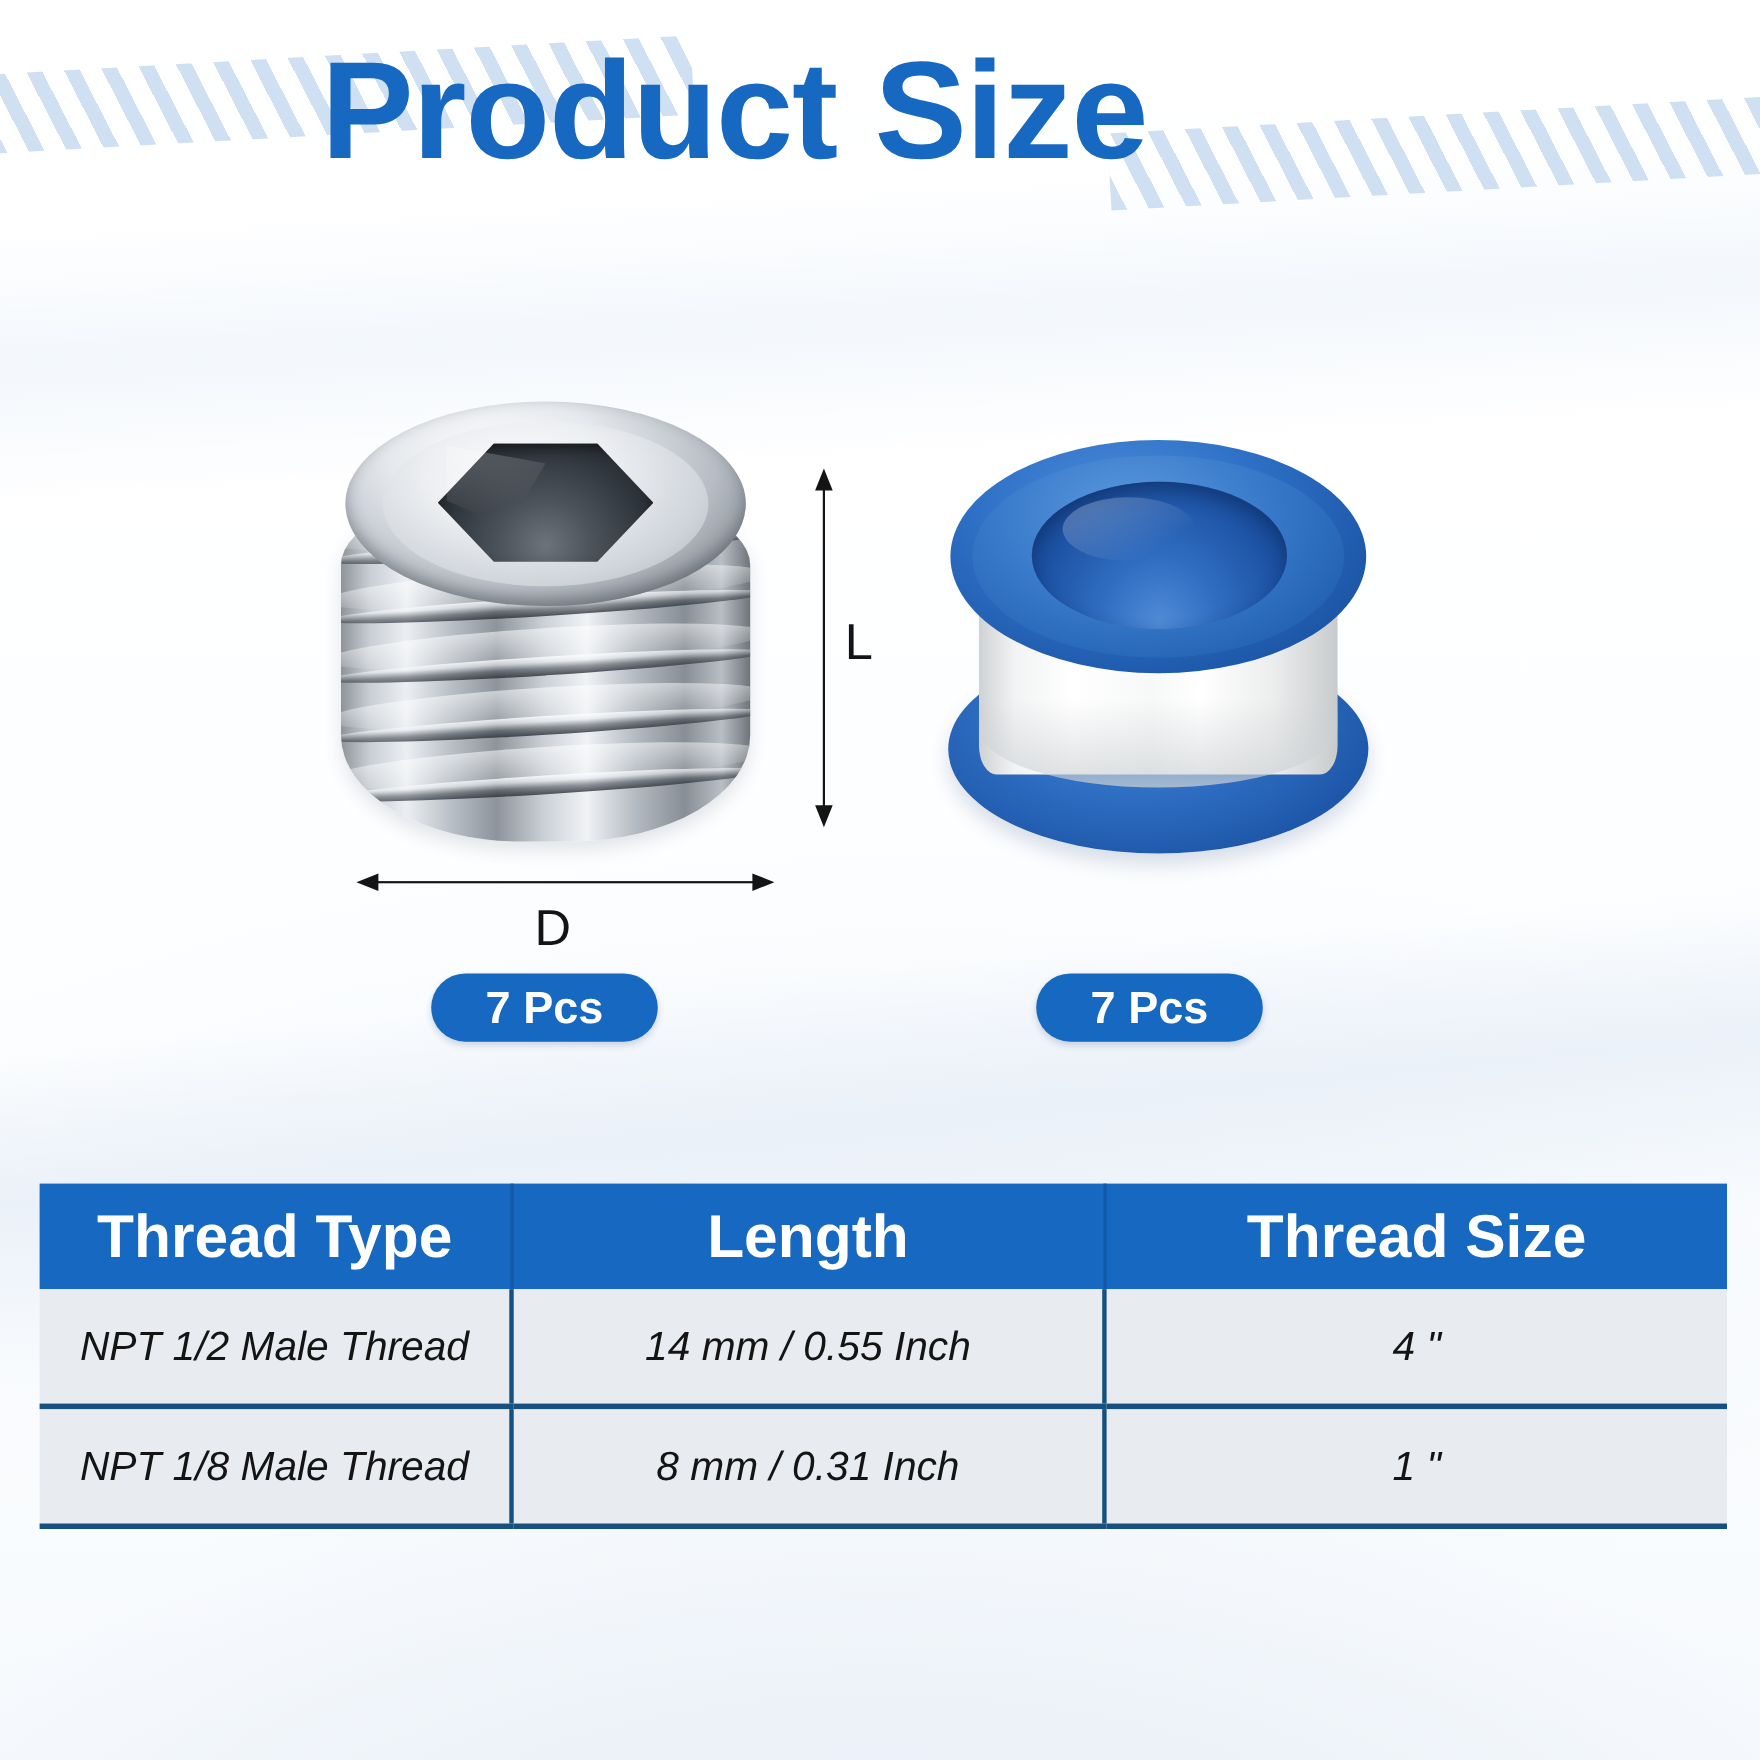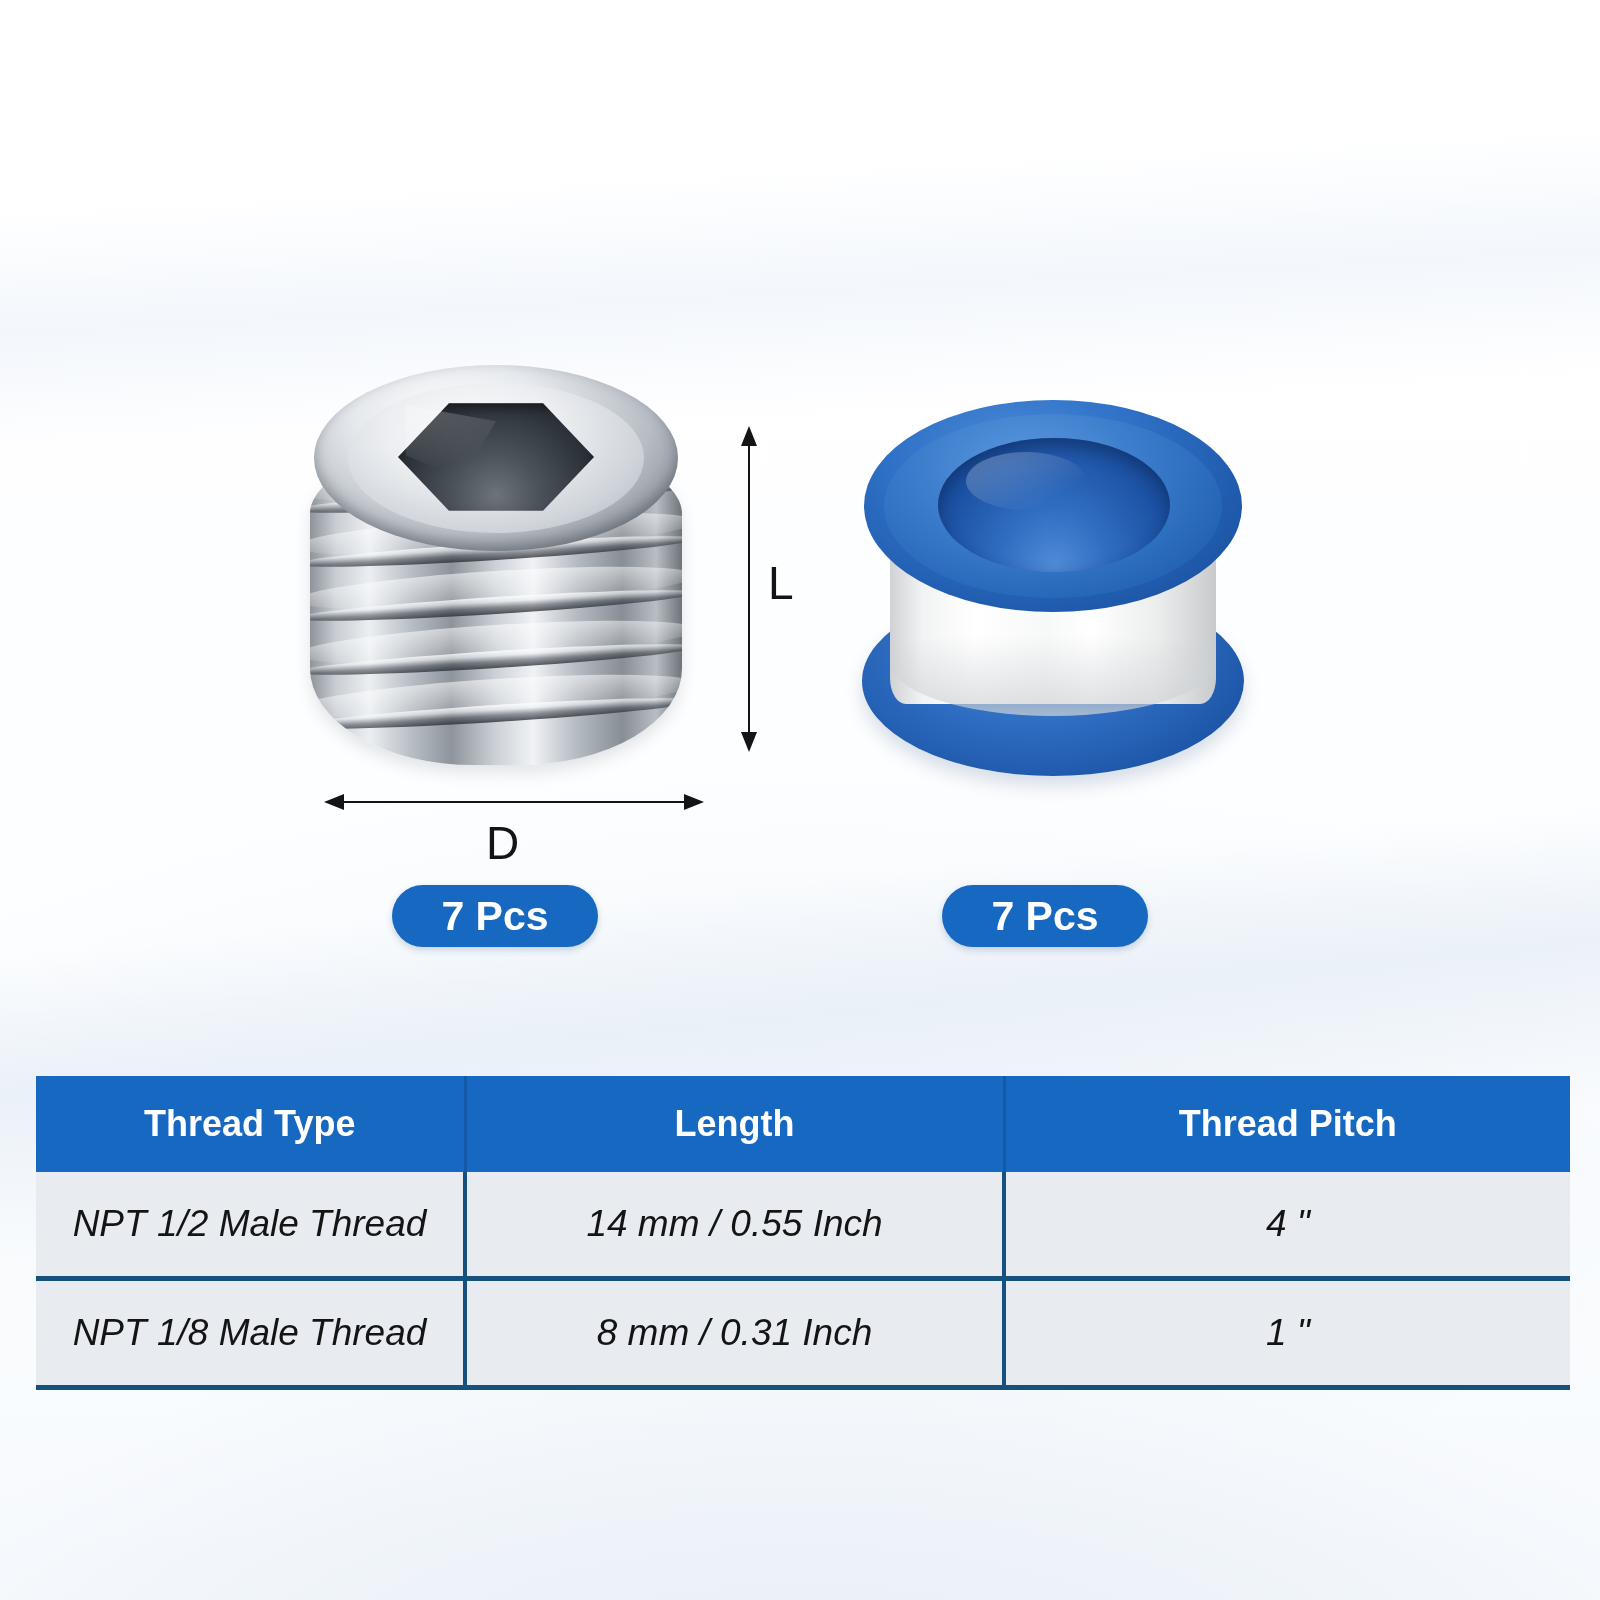--- a/index.html
+++ b/index.html
@@ -371,21 +371,21 @@
   }
   .spec-table th,
   .spec-table td {
     padding: 0;
     margin: 0;
   }
   .spec-table thead th {
     height: 96px;
     background: #1668c0;
     color: #ffffff;
-    font-size: 36px;
+    font-size: 55px;
     font-weight: bold;
     text-align: center;
     vertical-align: middle;
     border-right: 3px solid #1259a8;
   }
   .spec-table thead th:last-child { border-right: none; }
 
   .spec-table tbody td {
     height: 104px;
     background: #e8ecf1;
@@ -405,20 +405,25 @@
   .col-3 { width: 566px; }
 </style>
 </head>
 <body>
 
 <div id="page">
 
   <div class="bg-band"></div>
   <div class="bg-band2"></div>
 
+  <div class="header">
+    <div class="stripes stripes-left"></div>
+    <div class="stripes stripes-right"></div>
+    <div class="page-title">Product Size</div>
+  </div>
 
   <div class="product-area">
 
     <div class="plug">
       <div class="plug-body">
         <div class="thread-hi h1"></div>
         <div class="thread t1"></div>
         <div class="thread-hi h2"></div>
         <div class="thread t2"></div>
         <div class="thread-hi h3"></div>
@@ -462,21 +467,21 @@
   <table class="spec-table">
     <colgroup>
       <col class="col-1">
       <col class="col-2">
       <col class="col-3">
     </colgroup>
     <thead>
       <tr>
         <th>Thread Type</th>
         <th>Length</th>
-        <th>Thread Pitch</th>
+        <th>Thread Size</th>
       </tr>
     </thead>
     <tbody>
       <tr>
         <td>NPT 1/2 Male Thread</td>
         <td>14 mm / 0.55 Inch</td>
         <td>4 "</td>
       </tr>
       <tr>
         <td>NPT 1/8 Male Thread</td>

